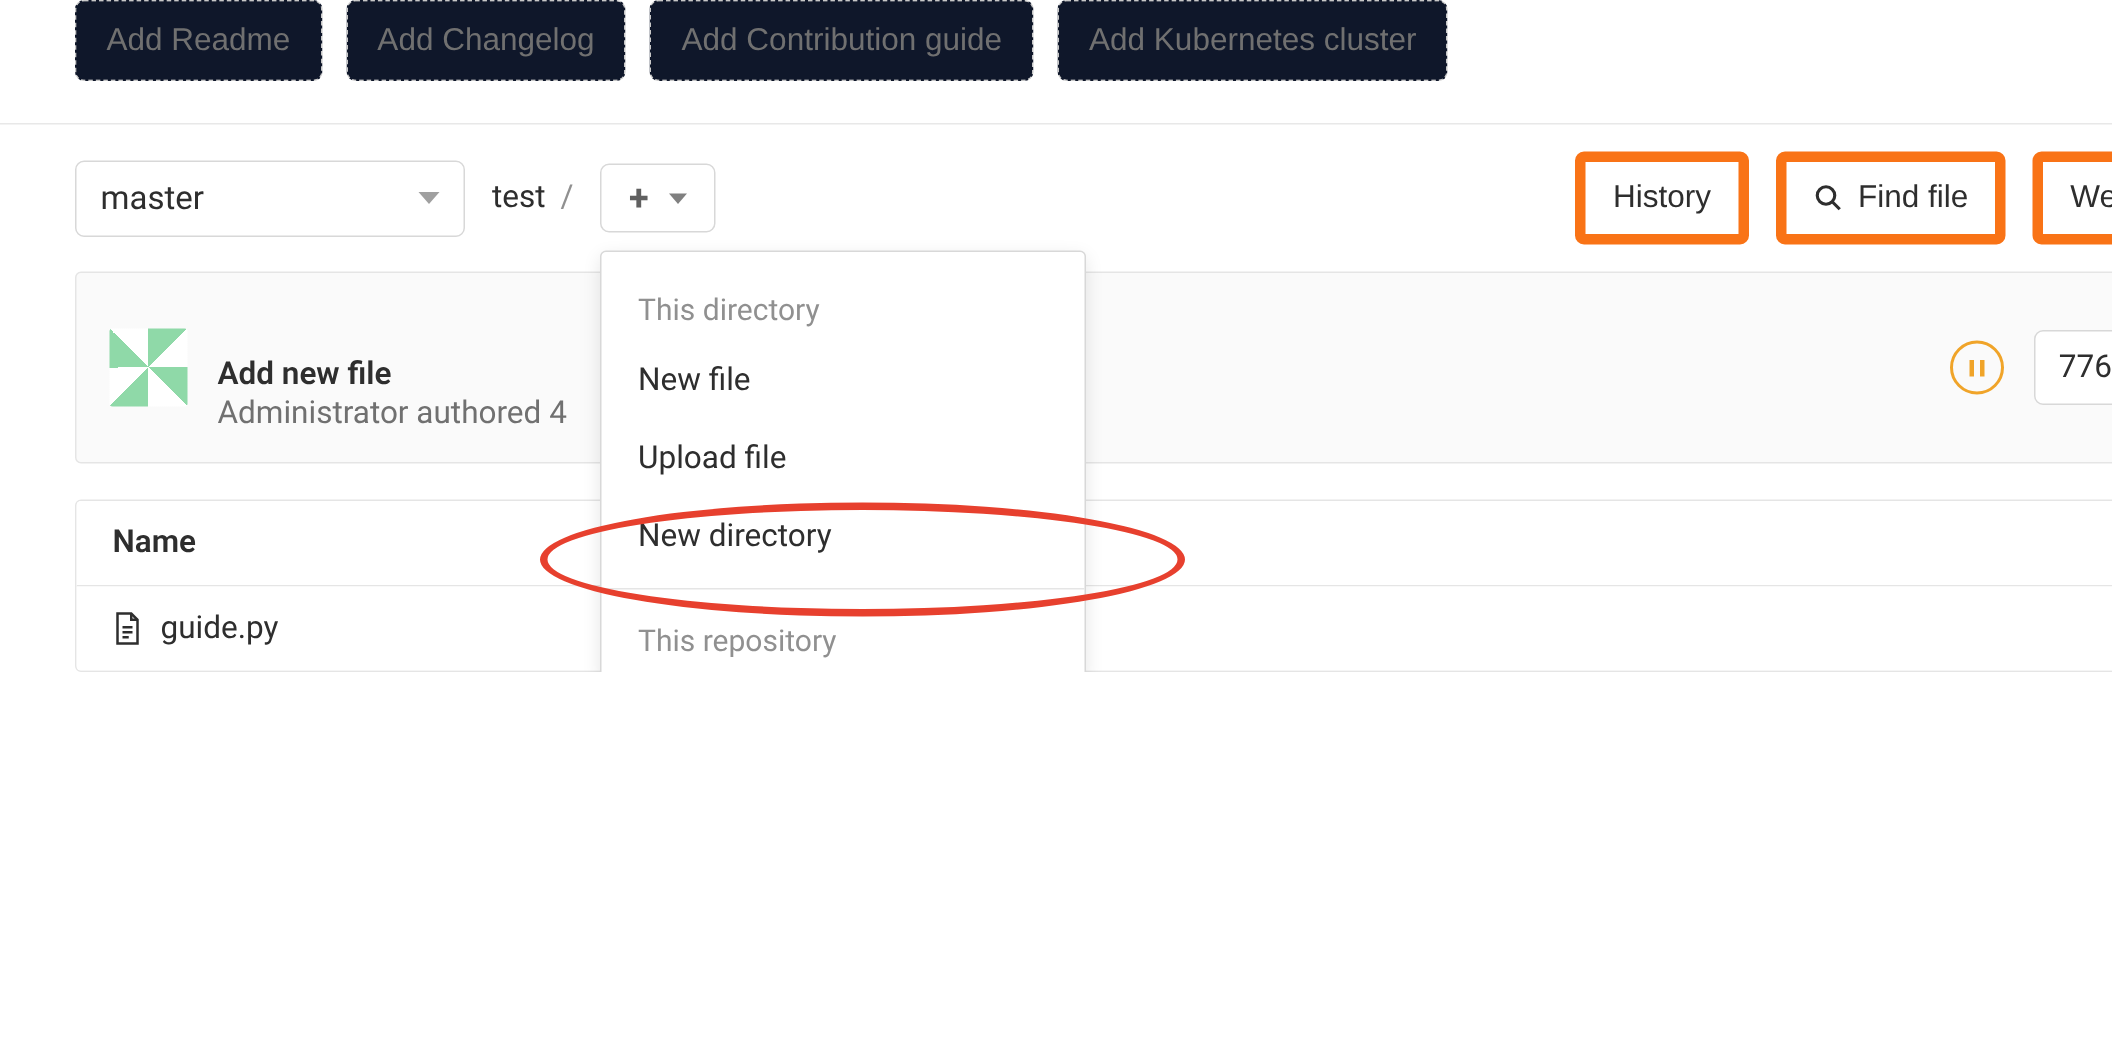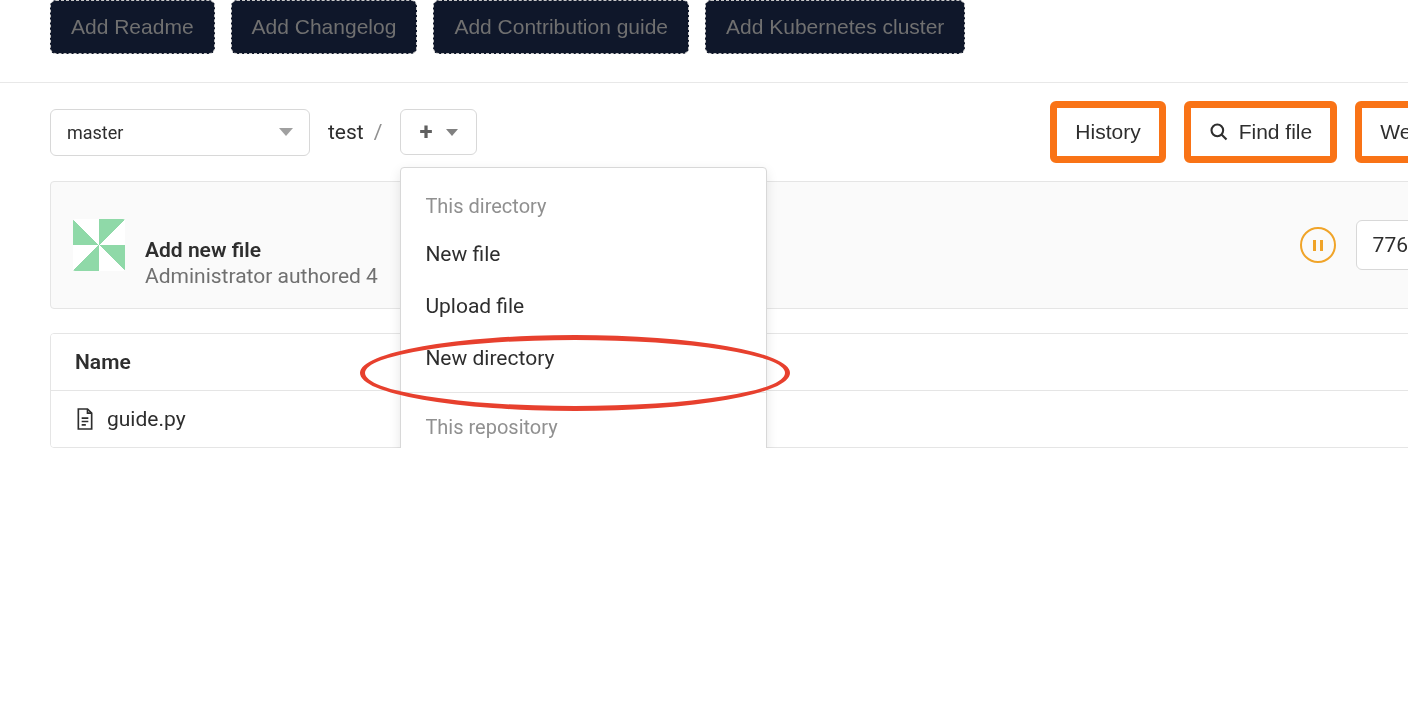--- a/index.html
+++ b/index.html
@@ -47,21 +47,21 @@
       position: relative;
     }
     .branch-select {
       display: flex;
       align-items: center;
       justify-content: space-between;
       border: 1px solid #d8d8d8;
       border-radius: 6px;
       padding: 12px 16px;
       width: 260px;
-      font-size: 18px;
+      font-size: 22px;
       color: #2e2e2e;
       cursor: pointer;
       background: #fff;
     }
     .chevron-down {
       width: 0; height: 0;
       border-left: 7px solid transparent;
       border-right: 7px solid transparent;
       border-top: 8px solid #a0a0a0;
     }
@@ -164,21 +164,21 @@
       gap: 12px;
       font-size: 21px;
       background: #fff;
     }
     .file-icon-svg { width: 20px; height: 24px; }
     
     .dropdown {
       position: absolute;
       top: 58px;
       left: 0;
-      width: 367px;
+      width: 324px;
       background: #fff;
       border: 1px solid #d8d8d8;
       border-radius: 4px;
       box-shadow: 0 4px 12px rgba(0,0,0,0.1);
       padding: 12px 0 4px 0;
       z-index: 100;
     }
     .dropdown-header {
       color: #909090;
       font-size: 20px;

